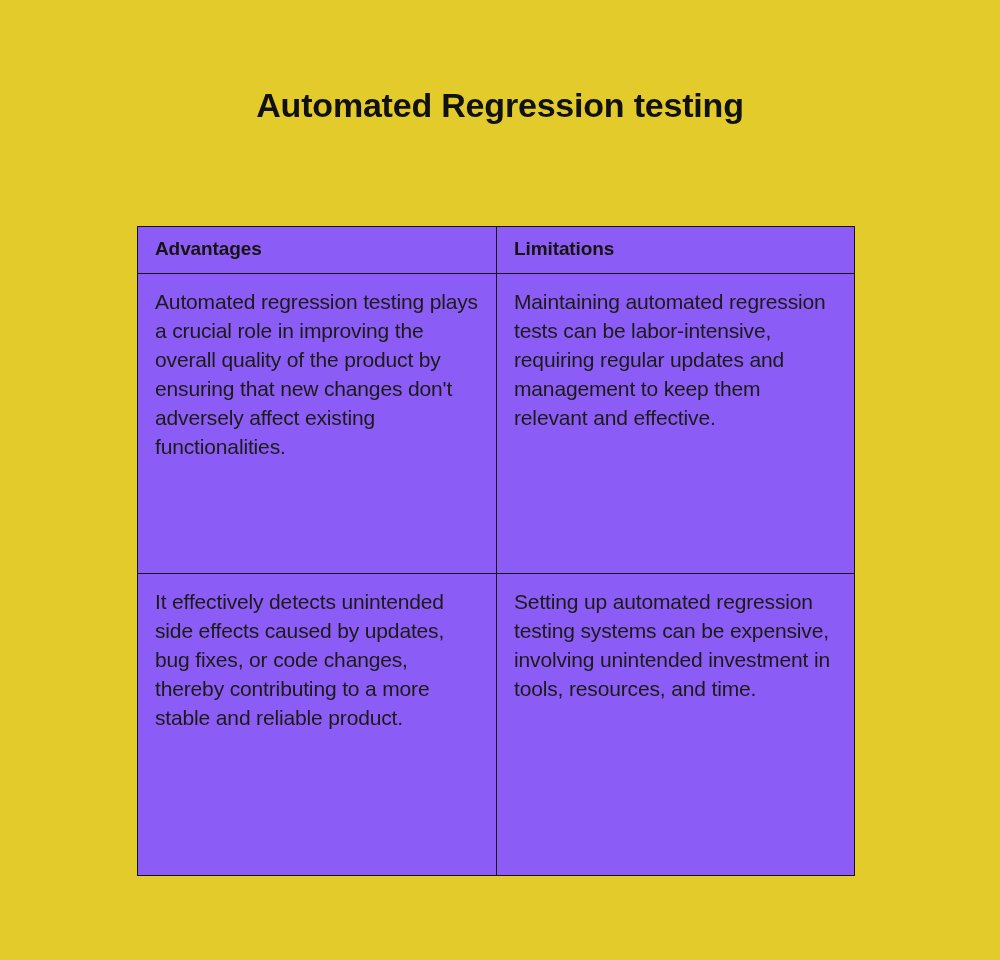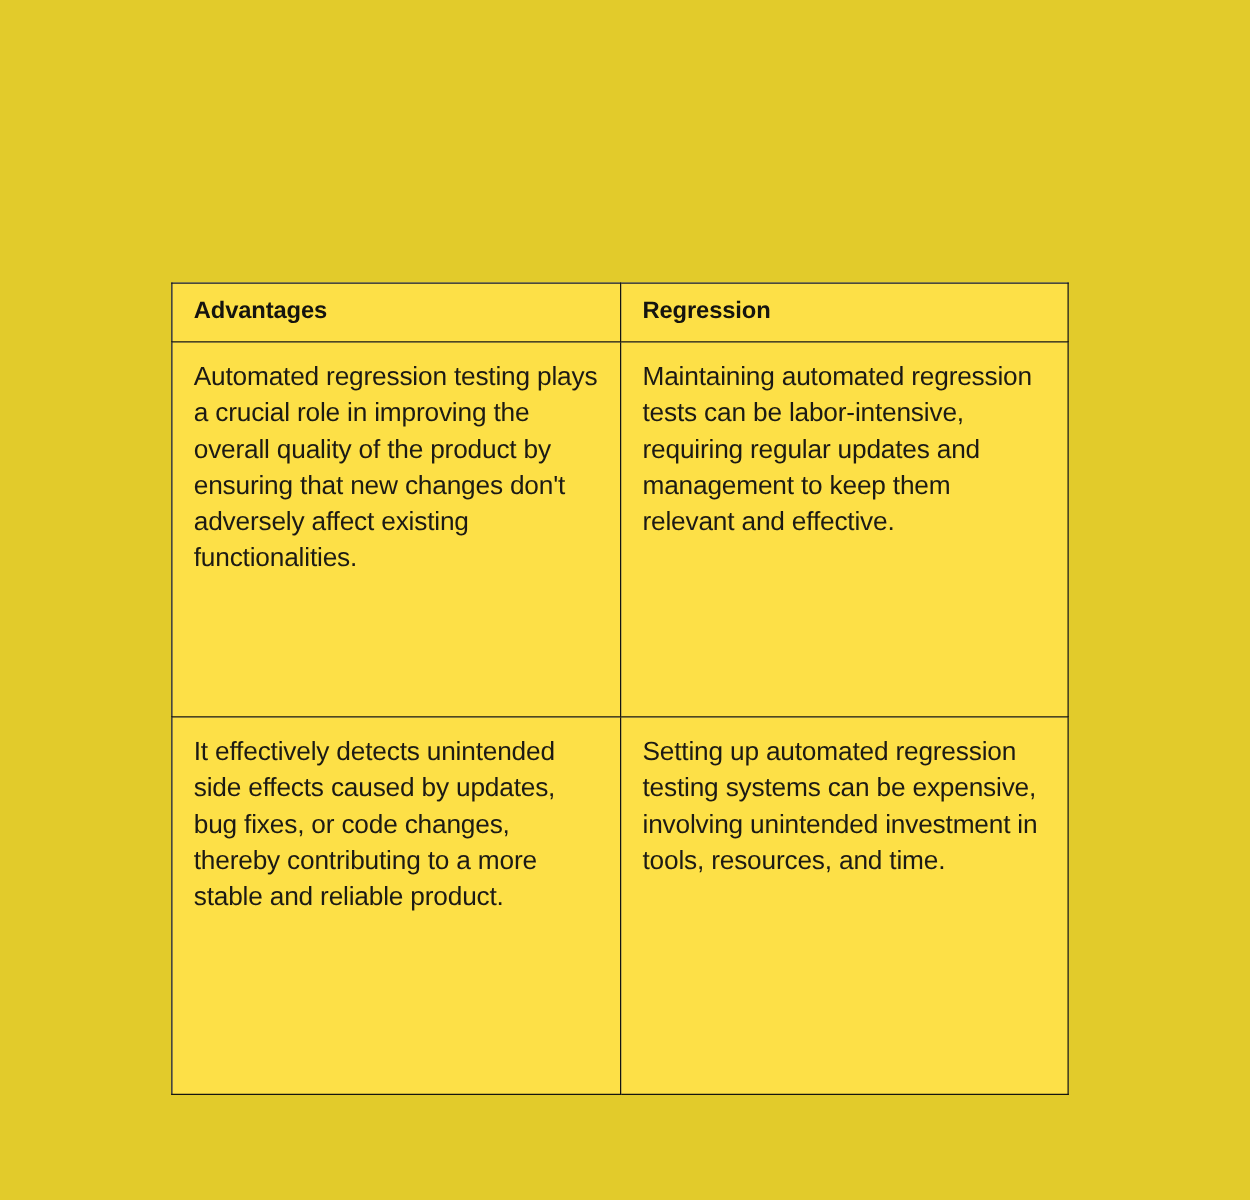--- a/index.html
+++ b/index.html
@@ -44,21 +44,21 @@
     width: 717px;
     height: 650px;
     border-collapse: collapse;
     background: #f8f3db;
     table-layout: fixed;
   }
   table.compare th,
   table.compare td {
     border: 1.5px solid #15140f;
     vertical-align: top;
-    background: #fde047;
+    background: #8b5cf6;
     box-sizing: border-box;
   }
   table.compare col.c1 { width: 359px; }
   table.compare col.c2 { width: 358px; }
   table.compare thead th {
     height: 47px;
     padding: 11px 17px 10px 17px;
     text-align: left;
     font-size: 19px;
     font-weight: 700;
@@ -78,31 +78,32 @@
   }
   tr.row-1 { height: 201px; }
   tr.row-2 { height: 202px; }
   tr.row-3 { height: 200px; }
 </style>
 </head>
 <body>
 
 <div class="page">
 
+  <div class="page-title">Automated Regression testing</div>
 
   <div class="table-wrap">
     <table class="compare">
       <colgroup>
         <col class="c1">
         <col class="c2">
       </colgroup>
       <thead>
         <tr>
           <th>Advantages</th>
-          <th>Regression</th>
+          <th>Limitations</th>
         </tr>
       </thead>
       <tbody>
         <tr class="row-1">
           <td>
             <span class="cell-text">Automated regression testing plays a crucial role in improving the overall quality of the product by ensuring that new changes don't adversely affect existing functionalities.</span>
           </td>
           <td>
             <span class="cell-text">Maintaining automated regression tests can be labor-intensive, requiring regular updates and management to keep them relevant and effective.</span>
           </td>

